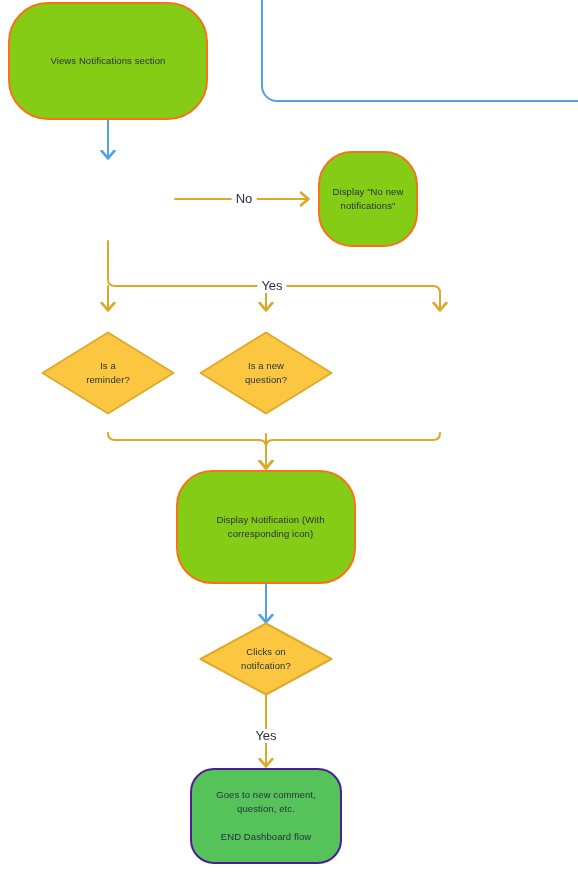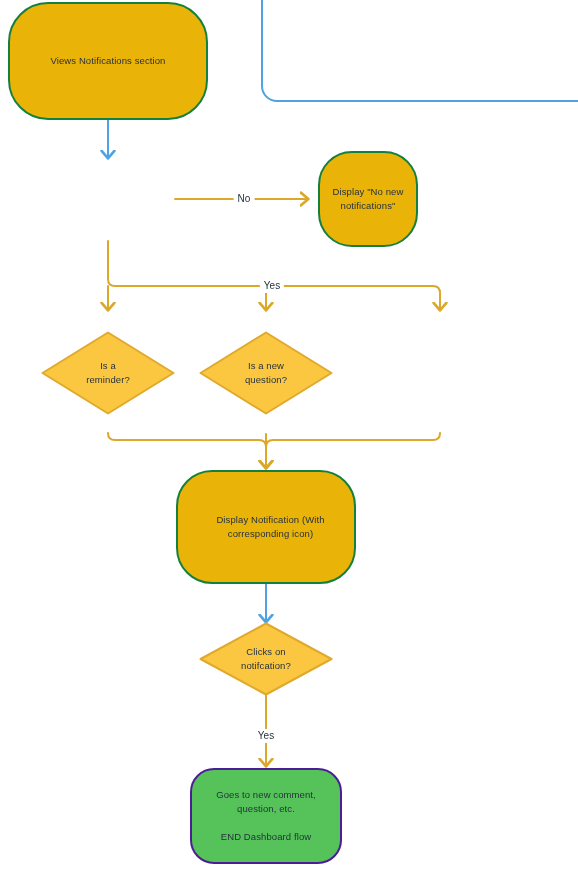--- a/index.html
+++ b/index.html
@@ -33,22 +33,22 @@
     display: flex;
     align-items: center;
     justify-content: center;
     text-align: center;
     color: #26323e;
     font-size: 9.5px;
     line-height: 14px;
     letter-spacing: 0.1px;
   }
   .node-blue {
-    background: #eab308;
-    border: 2px solid #15803d;
+    background: #84cc16;
+    border: 2px solid #f97316;
   }
   .node-green {
     background: #55c359;
     border: 2px solid #4c1d95;
   }
   .node-outline {
     background: transparent;
     border: 2px solid #4fa3e3;
   }
   .node-label {
@@ -73,21 +73,21 @@
     text-align: center;
     color: #26323e;
     font-size: 9.5px;
     line-height: 14px;
     white-space: pre-line;
     letter-spacing: 0.1px;
   }
   .edge-label {
     position: absolute;
     color: #26323e;
-    font-size: 10px;
+    font-size: 13px;
     line-height: 12px;
     background: #ffffff;
     padding: 1px 4px;
     transform: translate(-50%, -50%);
     white-space: nowrap;
   }
 </style>
 </head>
 <body>
 

